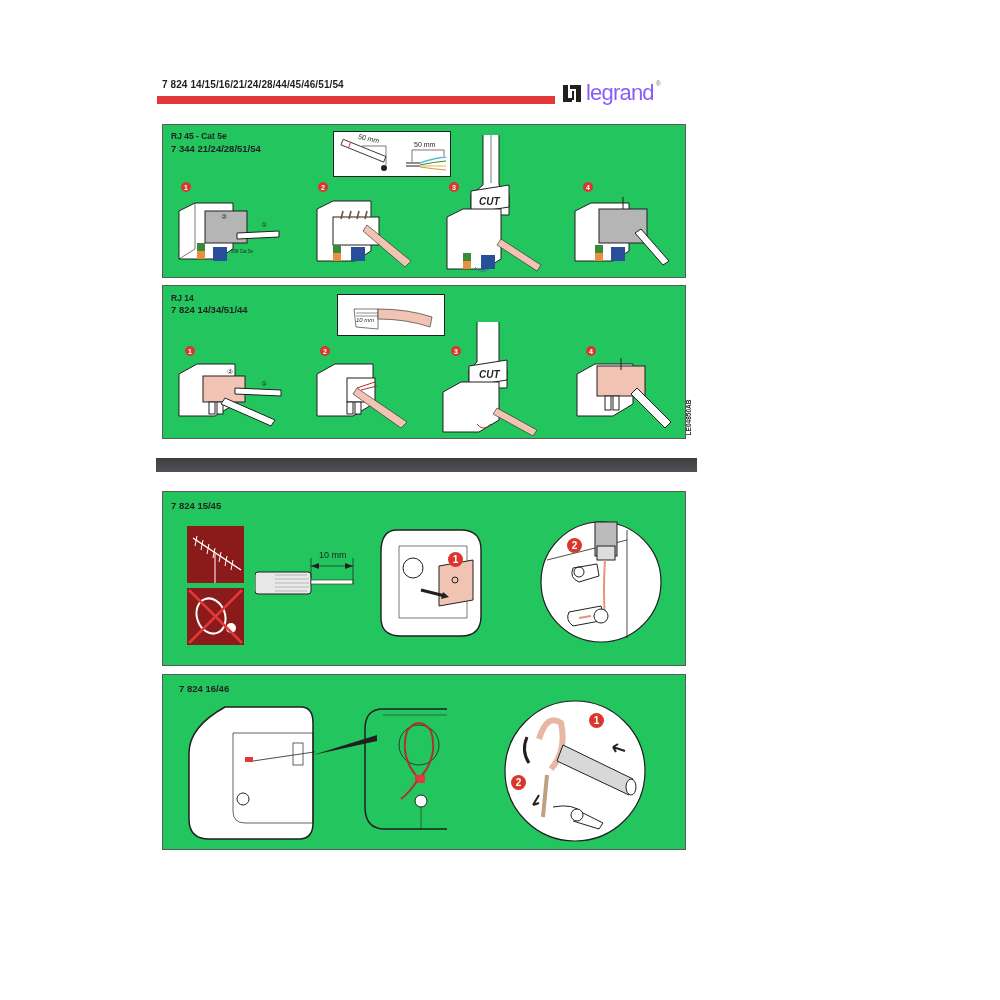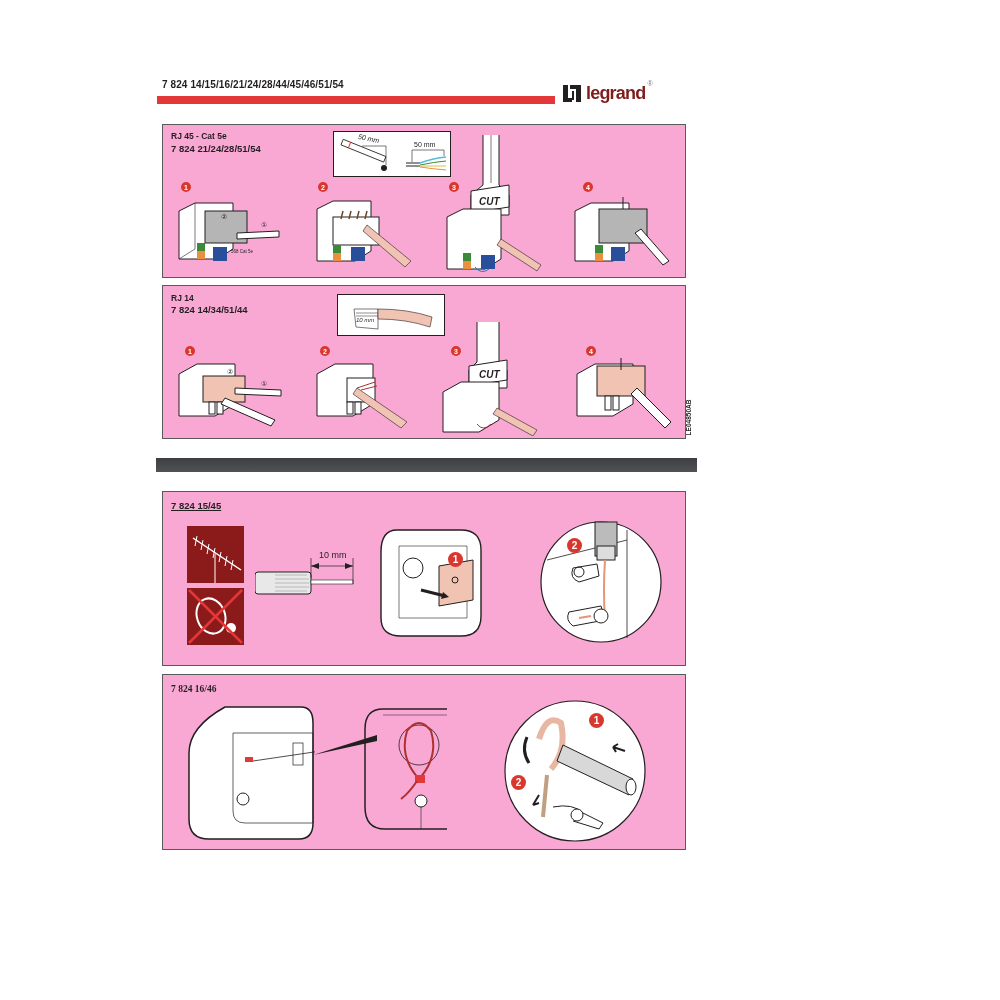--- a/index.html
+++ b/index.html
@@ -2,23 +2,23 @@
 <html><head>
 <meta charset="utf-8">
 <style>
   html, body { margin:0; padding:0; background:#ffffff; }
   body { width:1000px; height:1000px; position:relative; font-family:"Liberation Sans", sans-serif; color:#231f20; overflow:hidden; }
   .abs { position:absolute; }
   .hdr-code { left:162px; top:79px; font-size:10px; font-weight:bold; letter-spacing:0.1px; }
   .red-bar { left:157px; top:96px; width:398px; height:8px; background:#e2383a; }
   .logo { left:562px; top:78px; height:30px; display:flex; align-items:center; }
   .logo-mark { width:20px; height:20px; position:relative; margin-right:4px; }
-  .logo-word { font-size:18px; font-weight:bold; color:#7f1d1d; letter-spacing:-0.8px; line-height:1; }
+  .logo-word { font-size:22px; font-weight:normal; color:#8b5cf6; letter-spacing:-0.8px; line-height:1; }
   .logo-reg { font-size:7px; color:#7a7a7a; align-self:flex-start; margin-left:2px; margin-top:2px; }
-  .panel { border:1px solid #5a5a5a; background:#f9a8d4; }
+  .panel { border:1px solid #5a5a5a; background:#22c55e; }
   .panel-title { font-size:8.5px; font-weight:bold; line-height:10px; }
   .panel-code { font-size:9.5px; font-weight:bold; line-height:12px; }
   .badge { width:10px; height:10px; border-radius:50%; background:#d9372e; color:#fff; font-size:7px; font-weight:bold; display:flex; align-items:center; justify-content:center; }
   .badge-lg { width:15px; height:15px; font-size:10px; }
   .inset { border:1px solid #231f20; background:#fff; }
   .dark-band { left:156px; top:458px; width:541px; height:14px; background:linear-gradient(#3c3e40,#505356); }
   .doc-ref { left:681px; top:398px; width:24px; height:40px; }
   .doc-ref span { display:block; transform:rotate(-90deg); transform-origin:center; font-size:6.5px; font-weight:bold; white-space:nowrap; position:absolute; left:-10px; top:16px; }
   svg { display:block; }
 </style>
@@ -34,21 +34,21 @@
         <path d="M8 2h11v17h-5V6H8z" fill="#231f20"></path>
         <path d="M10 8h2v9h-2z" fill="#231f20"></path>
       </svg>
   </div>
   <span class="logo-word">legrand</span>
   <span class="logo-reg">®</span>
 </div>
 
 <div class="abs panel" style="left:162px;top:124px;width:522px;height:152px;">
   <div class="abs panel-title" style="left:8px;top:6px;">RJ 45 - Cat 5e</div>
-  <div class="abs panel-code" style="left:8px;top:18px;">7 824 21/24/28/51/54</div>
+  <div class="abs panel-code" style="left:8px;top:18px;">7 344 21/24/28/51/54</div>
 
   <div class="abs inset" style="left:170px;top:6px;width:116px;height:44px;">
     <svg class="abs" width="116" height="44" style="left:0;top:0">
       <g transform="rotate(22 30 20)">
           <rect x="6" y="16" width="46" height="6" fill="#fff" stroke="#231f20" stroke-width="0.8"></rect>
           <line x1="14" y1="16" x2="14" y2="22" stroke="#e2383a"></line>
         </g>
       <circle cx="50" cy="36" r="3" fill="#231f20"></circle>
       <line x1="28" y1="14" x2="52" y2="14" stroke="#231f20" stroke-width="0.6"></line>
       <line x1="52" y1="14" x2="52" y2="33" stroke="#231f20" stroke-width="0.6"></line>
@@ -190,21 +190,21 @@
   </div>
 </div>
 
 <div class="abs doc-ref">
     <span>LE04850AB</span>
   </div>
 
 <div class="abs dark-band"></div>
 
 <div class="abs panel" style="left:162px;top:491px;width:522px;height:173px;">
-  <div class="abs panel-code" style="left:8px;top:8px;text-decoration:underline;">7 824 15/45</div>
+  <div class="abs panel-code" style="left:8px;top:8px;">7 824 15/45</div>
 
   <div class="abs" style="left:24px;top:34px;width:57px;height:57px;background:#8b1b1b;">
     <svg width="57" height="57">
       <line x1="6" y1="12" x2="54" y2="44" stroke="#fff" stroke-width="1.5"></line>
       <g stroke="#fff" stroke-width="1">
           <line x1="10" y1="10" x2="8" y2="20"></line>
           <line x1="16" y1="14" x2="14" y2="24"></line>
           <line x1="22" y1="18" x2="20" y2="28"></line>
           <line x1="28" y1="22" x2="26" y2="32"></line>
           <line x1="34" y1="26" x2="32" y2="36"></line>
@@ -267,21 +267,21 @@
       <path d="M66 40 Q64 70 66 100" stroke="#e5957a" stroke-width="2" fill="none"></path>
       <path d="M30 92 Q26 100 34 106 L66 100 L62 86 Z" fill="#fff" stroke="#231f20"></path>
       <circle cx="62" cy="96" r="7" fill="#fff" stroke="#231f20"></circle>
       <line x1="40" y1="98" x2="52" y2="96" stroke="#e5957a" stroke-width="2"></line>
     </svg>
     <div class="abs badge badge-lg" style="left:28px;top:18px;">2</div>
   </div>
 </div>
 
 <div class="abs panel" style="left:162px;top:674px;width:522px;height:174px;">
-  <div class="abs panel-code" style="left:8px;top:8px;font-family:Liberation Serif, serif;">7 824 16/46</div>
+  <div class="abs panel-code" style="left:16px;top:8px;">7 824 16/46</div>
 
   <div class="abs" style="left:22px;top:28px;width:130px;height:140px;">
     <svg width="130" height="140">
       <path d="M40 4 L116 4 Q128 4 128 20 L128 120 Q128 136 114 136 L24 136 Q4 136 4 116 L4 50 Q4 24 40 4 Z" fill="#fff" stroke="#231f20" stroke-width="1.5"></path>
       <path d="M48 30 L128 30 L128 120 L60 120 Q48 120 48 108 Z" fill="none" stroke="#231f20" stroke-width="0.7"></path>
       <rect x="108" y="40" width="10" height="22" fill="none" stroke="#231f20" stroke-width="0.7"></rect>
       <rect x="60" y="54" width="8" height="5" fill="#e2383a"></rect>
       <circle cx="58" cy="96" r="6" fill="#fff" stroke="#231f20"></circle>
       <line x1="68" y1="58" x2="190" y2="40" stroke="#231f20" stroke-width="0.8"></line>
     </svg>

